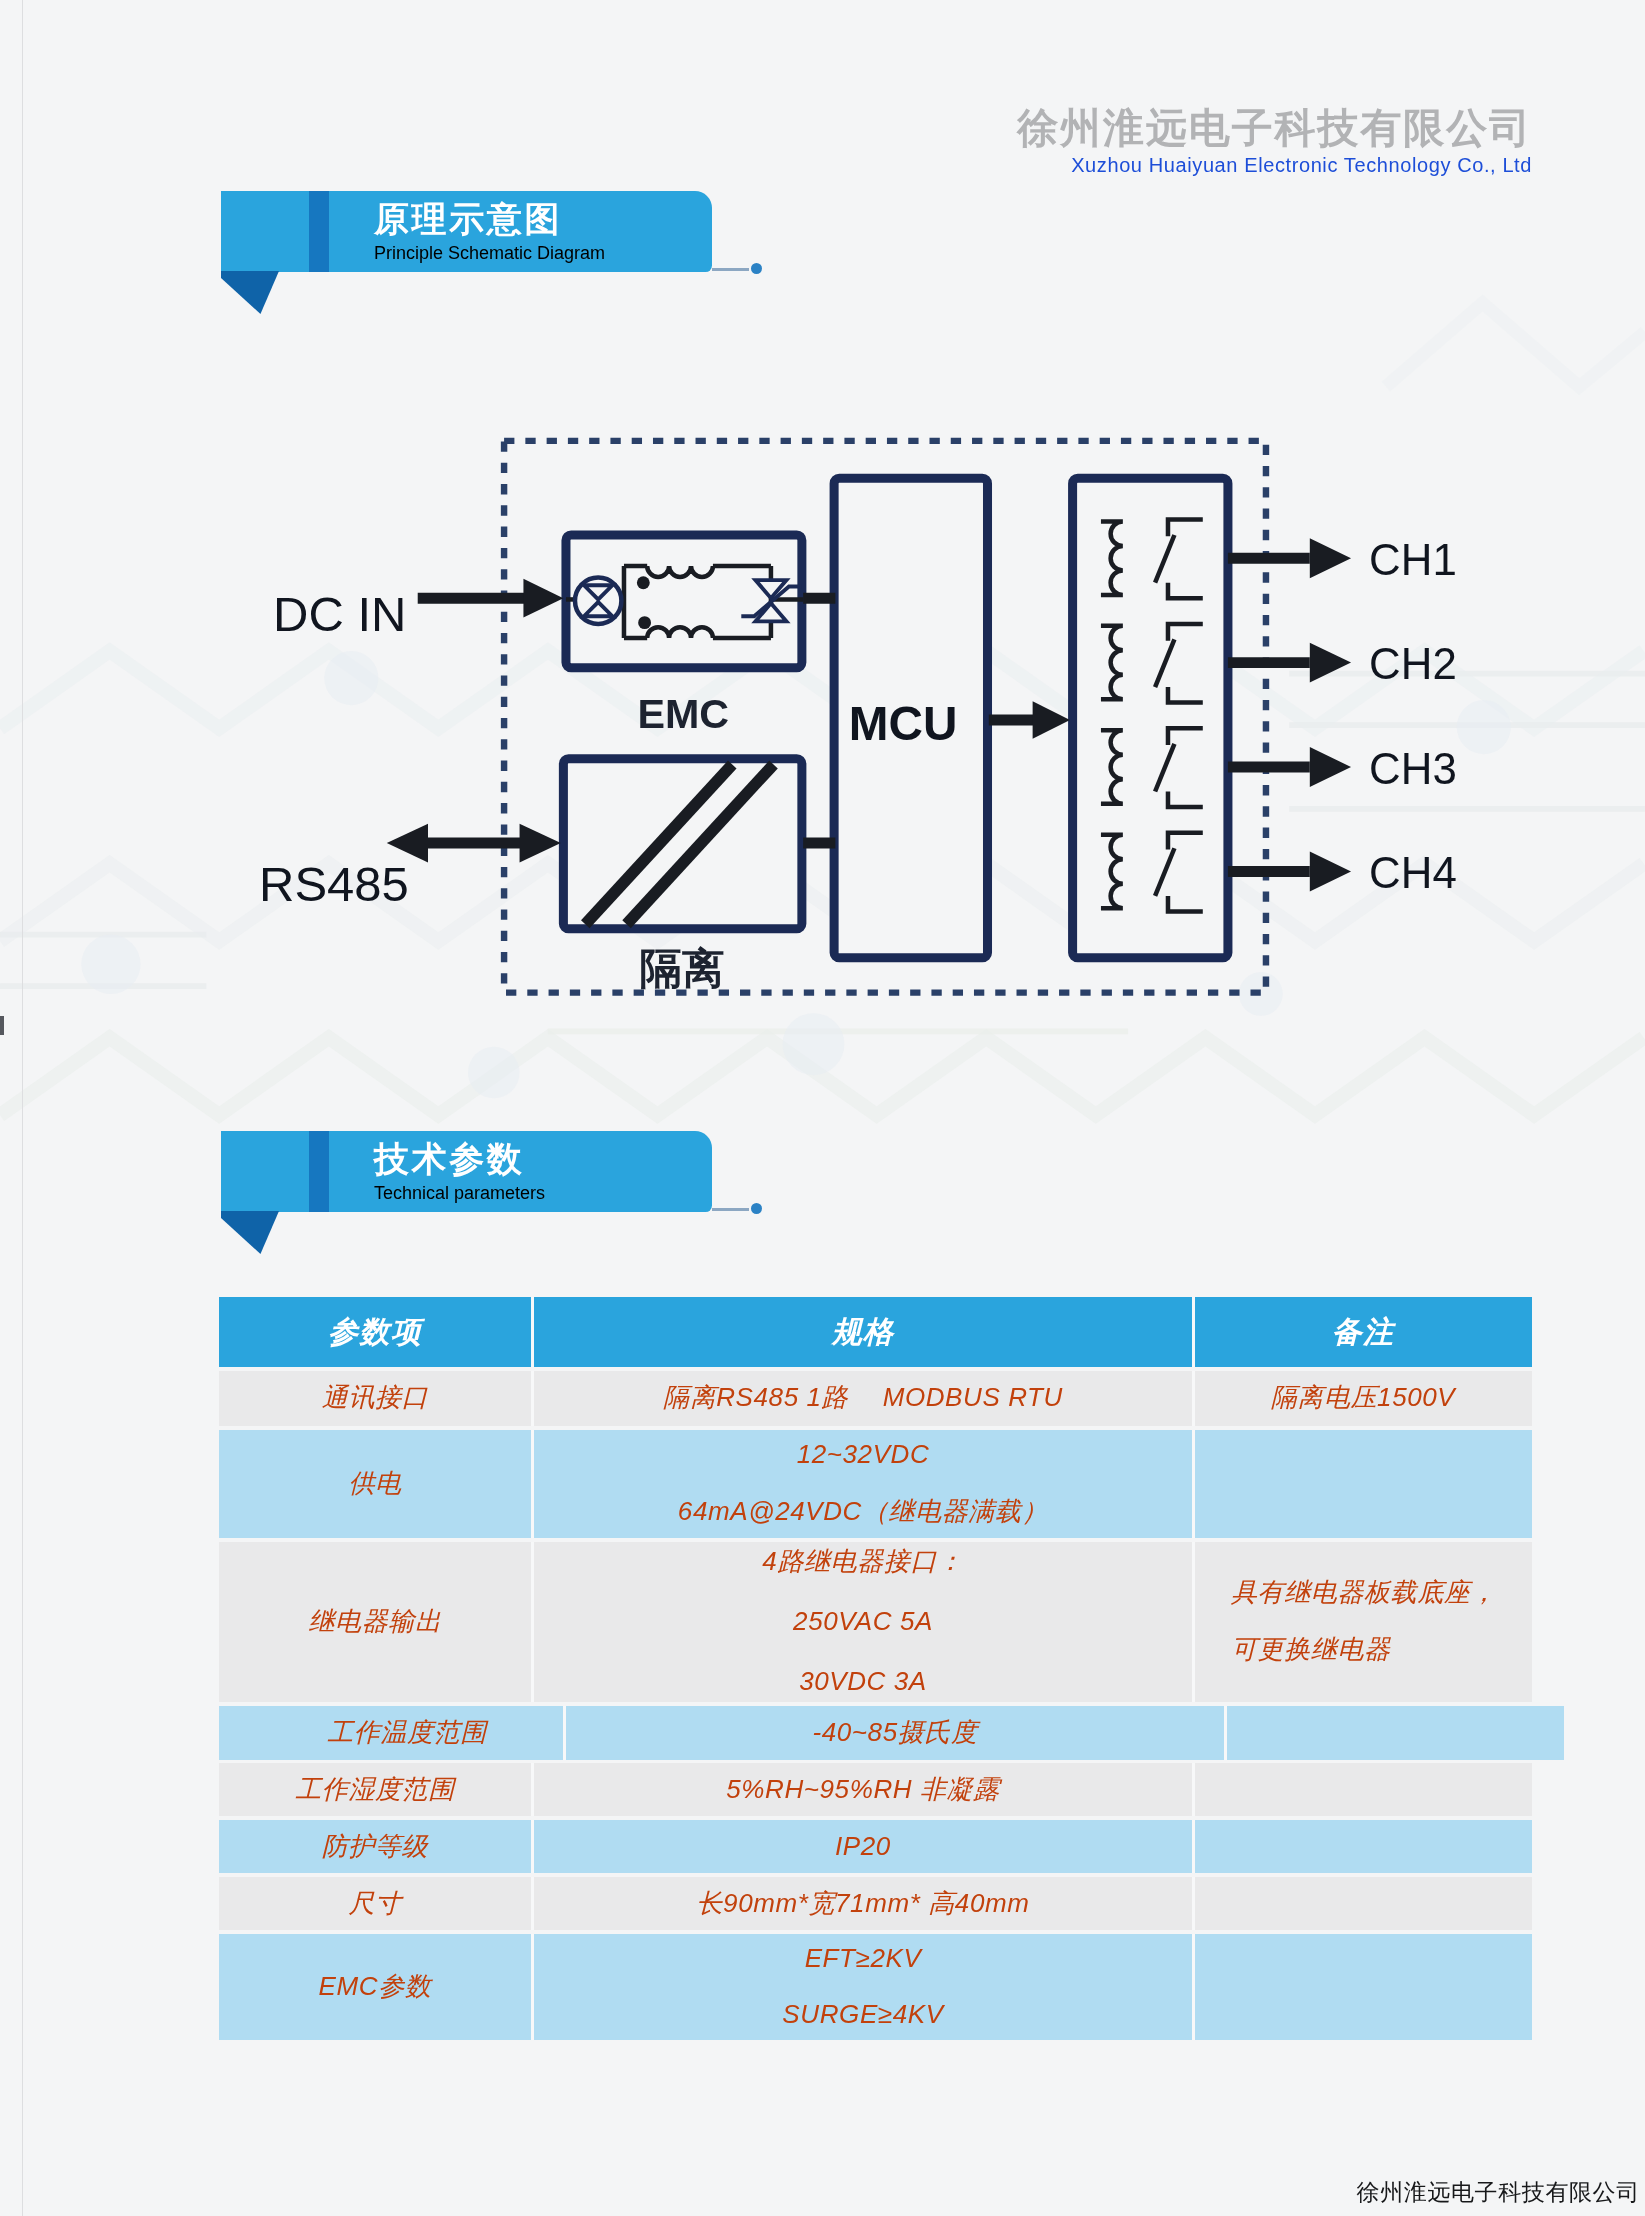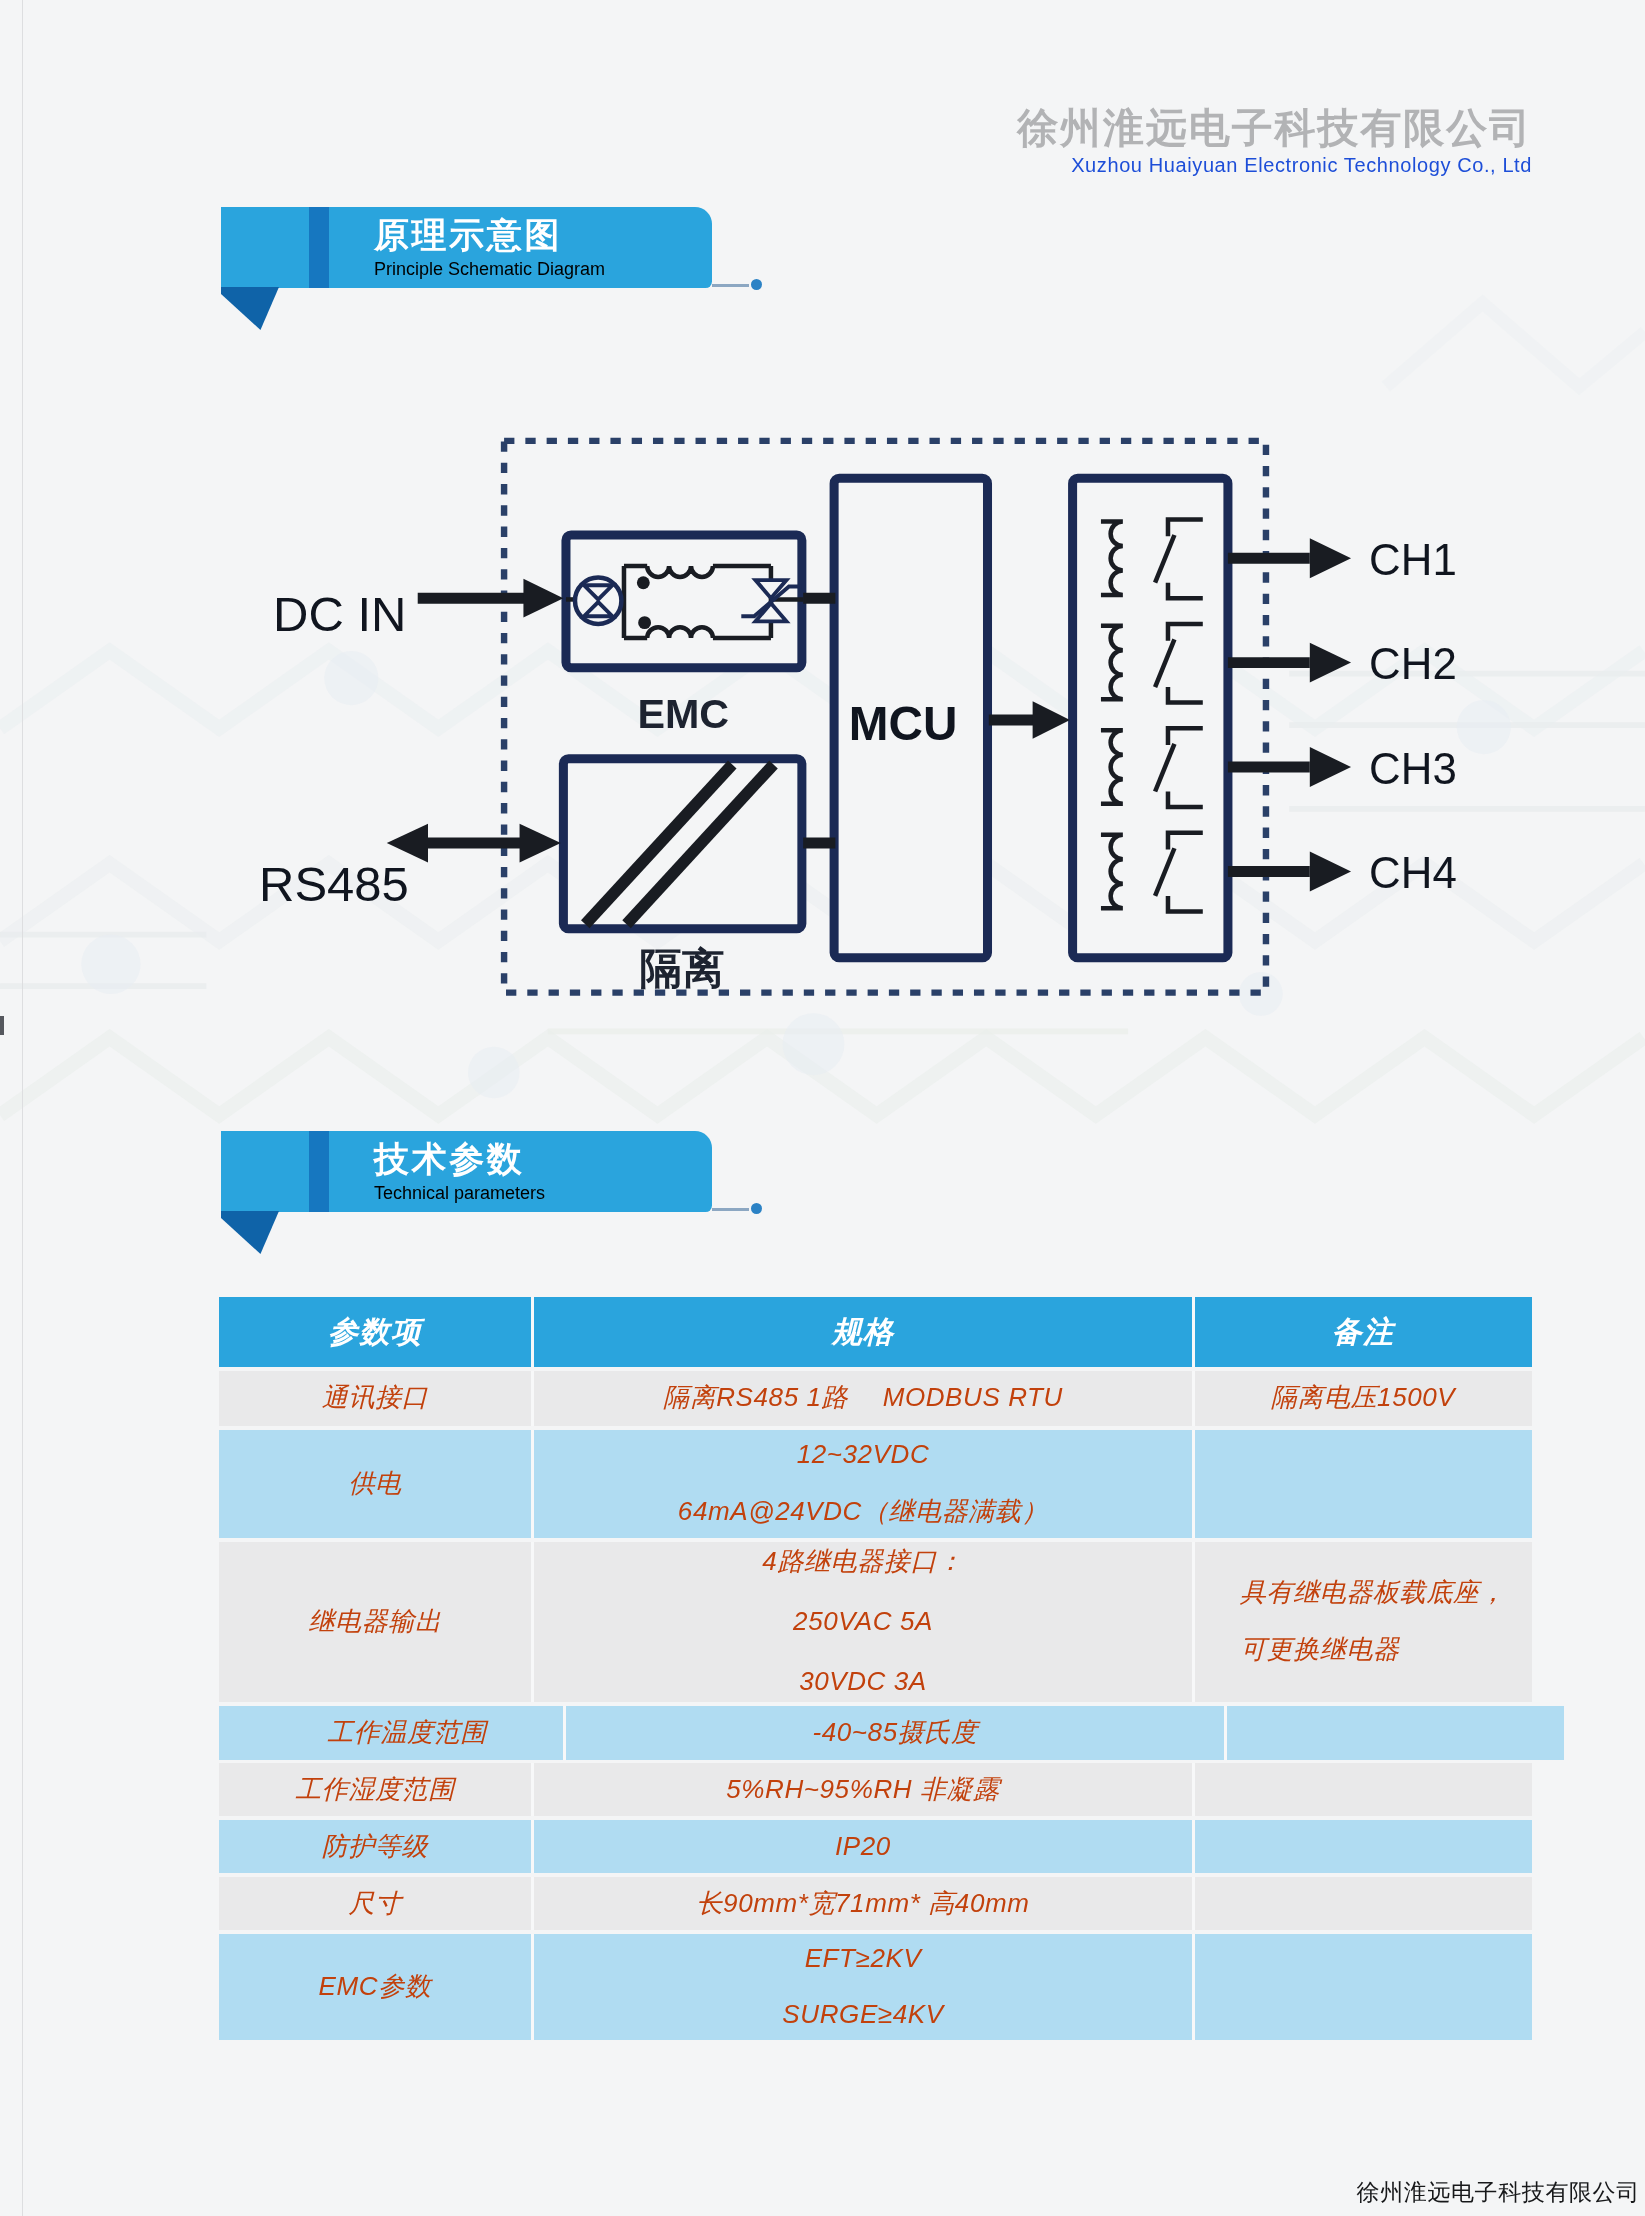--- a/index.html
+++ b/index.html
@@ -16,41 +16,41 @@
   
   .banner{position:absolute;left:221px;width:491px;height:81px;background:#2aa4dd;
           border-radius:0 17px 6.4px 0;}
   .banner .stripe{position:absolute;left:88px;top:0;width:20px;height:81px;background:#1677c0;}
   .banner .btitle{position:absolute;left:153px;top:10.3px;font-size:35px;font-weight:bold;color:#ffffff;letter-spacing:2.6px;line-height:1;}
   .banner .bsub{position:absolute;left:153px;top:53px;font-size:18px;color:#000000;line-height:1;}
   .banner .fold{position:absolute;left:0;top:80px;width:58px;height:43px;background:#0f63a8;
                 -webkit-clip-path:polygon(0 0,100% 0,68% 100%,0 16%);clip-path:polygon(0 0,100% 0,68% 100%,0 16%);}
   .banner .uline{position:absolute;left:491px;top:77px;width:37px;height:2.6px;background:#8ca7c2;}
   .banner .udot{position:absolute;left:530px;top:72px;width:11px;height:11px;border-radius:50%;background:#2b82c5;}
-  #banner-principle{top:207px;text-decoration:underline;}
+  #banner-principle{top:191px;text-decoration:underline;}
   #banner-technical{top:1131px;}
   
   .spec-table{position:absolute;left:219px;top:1297px;width:1313px;font-style:italic;}
   .tr{display:flex;width:100%;}
   .thead{height:70px;background:#2aa4dd;}
   .th{display:flex;align-items:center;justify-content:center;
       font-size:30px;font-weight:bold;color:#ffffff;letter-spacing:1.3px;}
   .c1{width:312px;}
   .c2{width:658px;border-left:3.2px solid #f7f8f9;}
   .c3{width:336px;border-left:3.2px solid #f7f8f9;}
   .row{margin-top:3.9px;}
   .row.gray{background:#e9e9ea;}
   .row.blue{background:#b0dcf2;}
   .td{display:flex;flex-direction:column;align-items:center;justify-content:center;
       font-size:26px;color:#c2410c;letter-spacing:0.6px;}
   .ln{white-space:pre-wrap;line-height:1.15;display:block;text-align:center;}
   .gap42 .ln + .ln{margin-top:27px;}
   .gap46 .ln + .ln{margin-top:30px;}
   .gap40 .ln + .ln{margin-top:26px;}
-  .td.left{align-items:flex-start;padding-left:45px;box-sizing:border-box;}
+  .td.left{align-items:flex-start;padding-left:36px;box-sizing:border-box;}
   .td.left .ln{text-align:left;}
   .h86{height:55px;} .h168{height:108px;} .h248{height:160px;} .h84{height:54px;padding-left:32px;}
   .h82{height:53px;} .h164{height:106px;}
   
   .footer{position:absolute;right:5.2px;bottom:7.7px;font-family:"Liberation Serif", serif;
           font-size:23px;color:#17181a;letter-spacing:0.6px;}
   
   .left-rule{position:absolute;left:22px;top:0;width:1.3px;height:2216px;background:#dddee0;}
   .left-tick{position:absolute;left:0;top:1016px;width:3.9px;height:19.3px;background:#55585e;}
   .bg-svg{position:absolute;left:0;top:0;z-index:0;}

